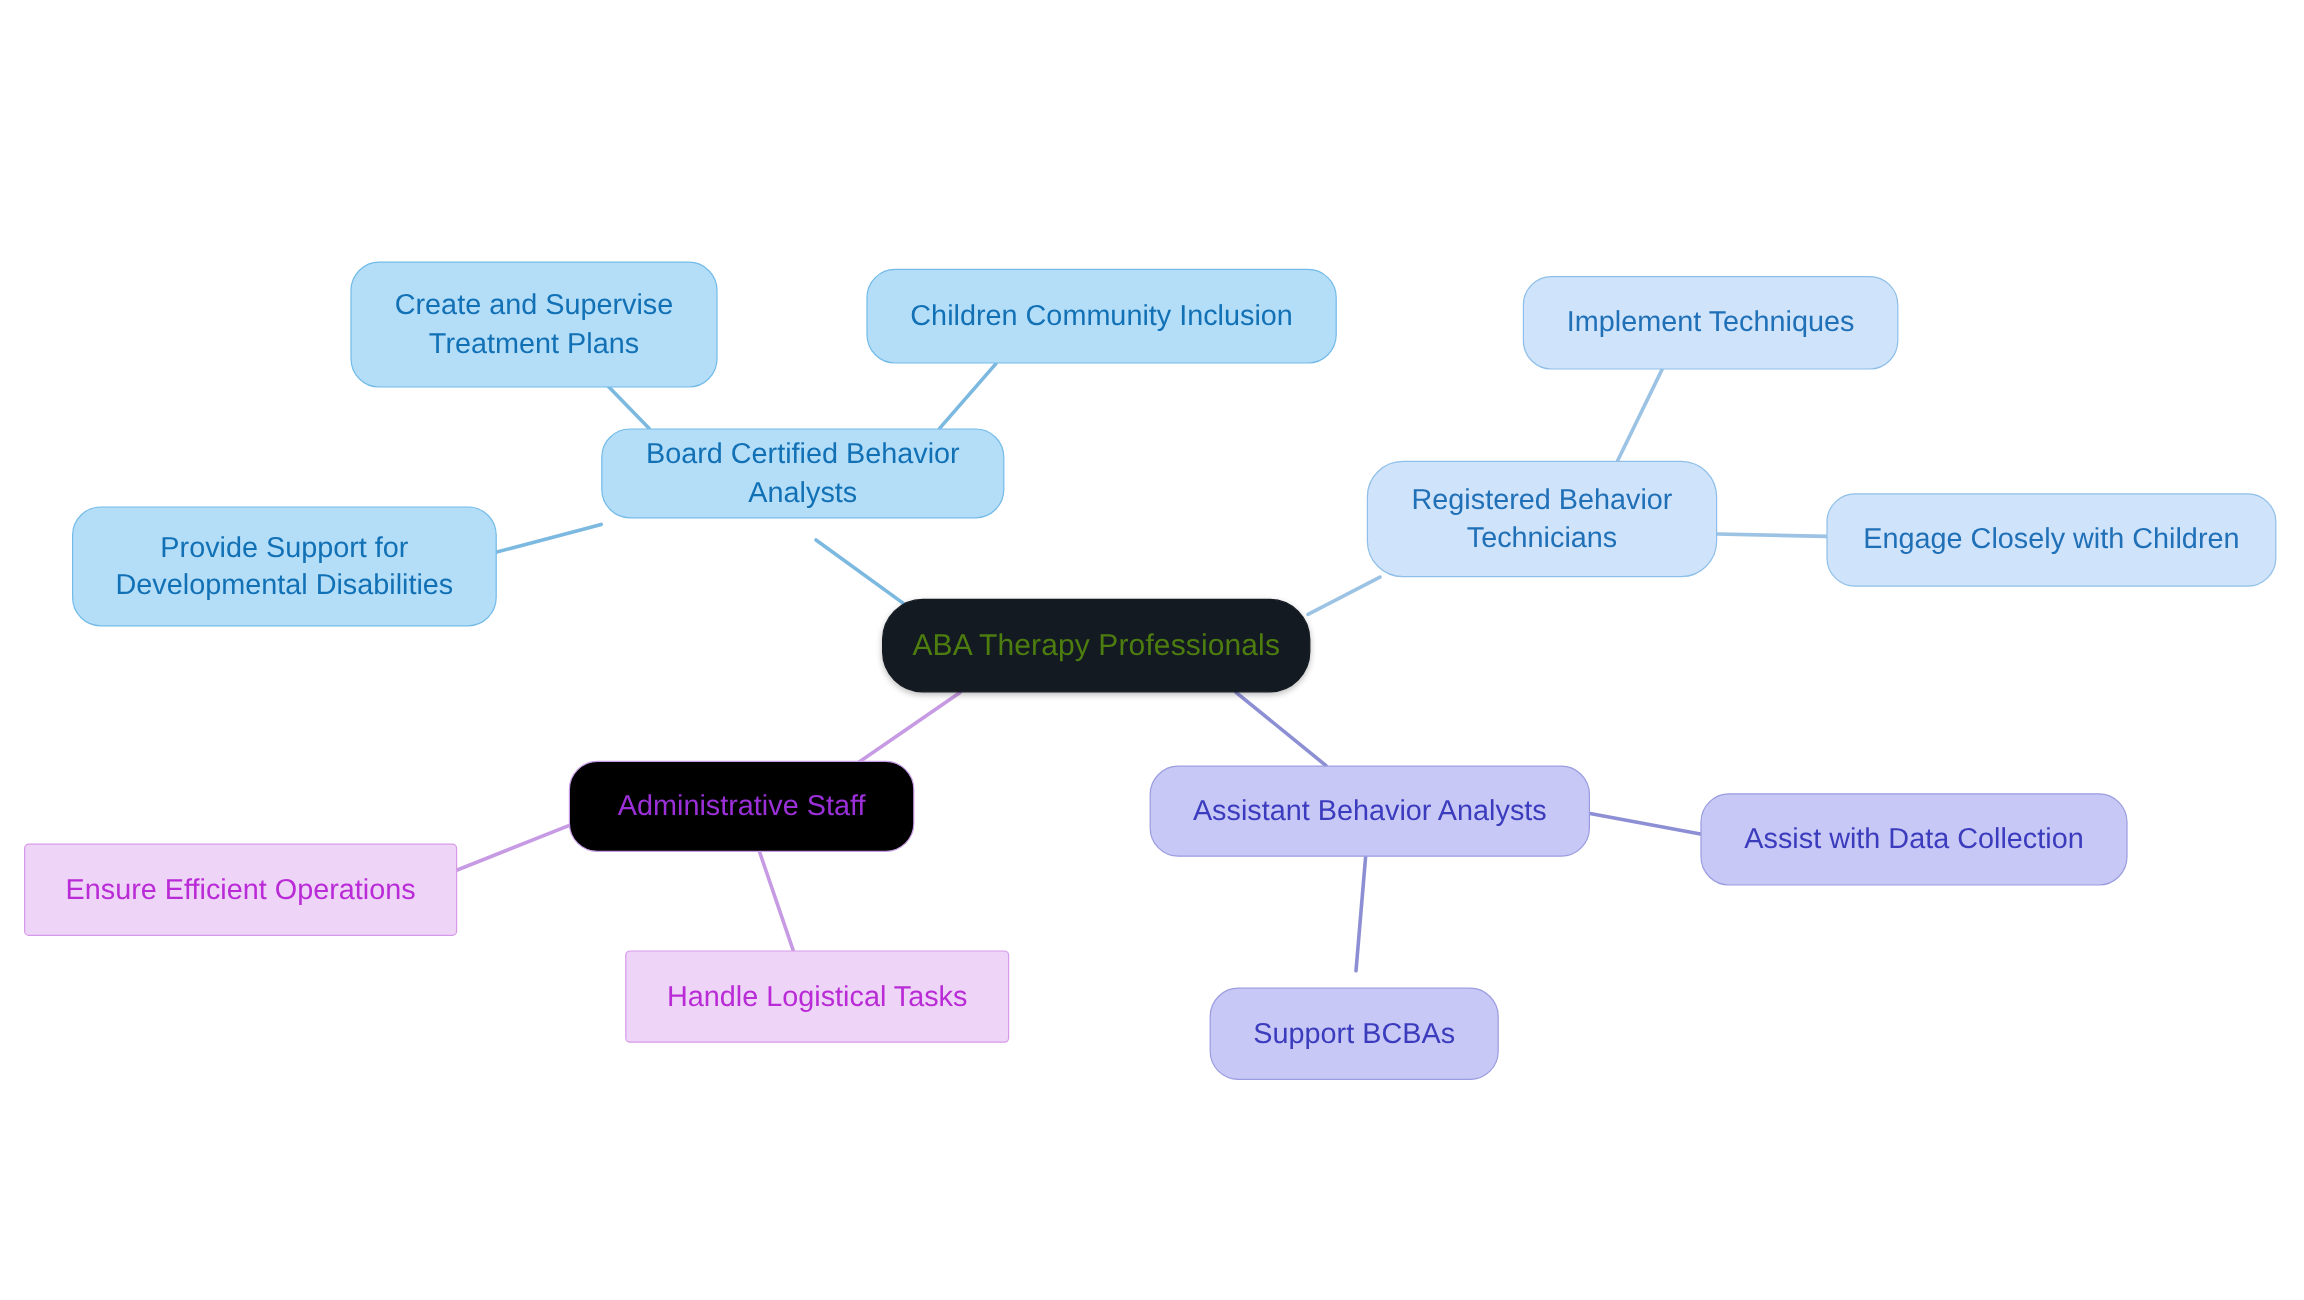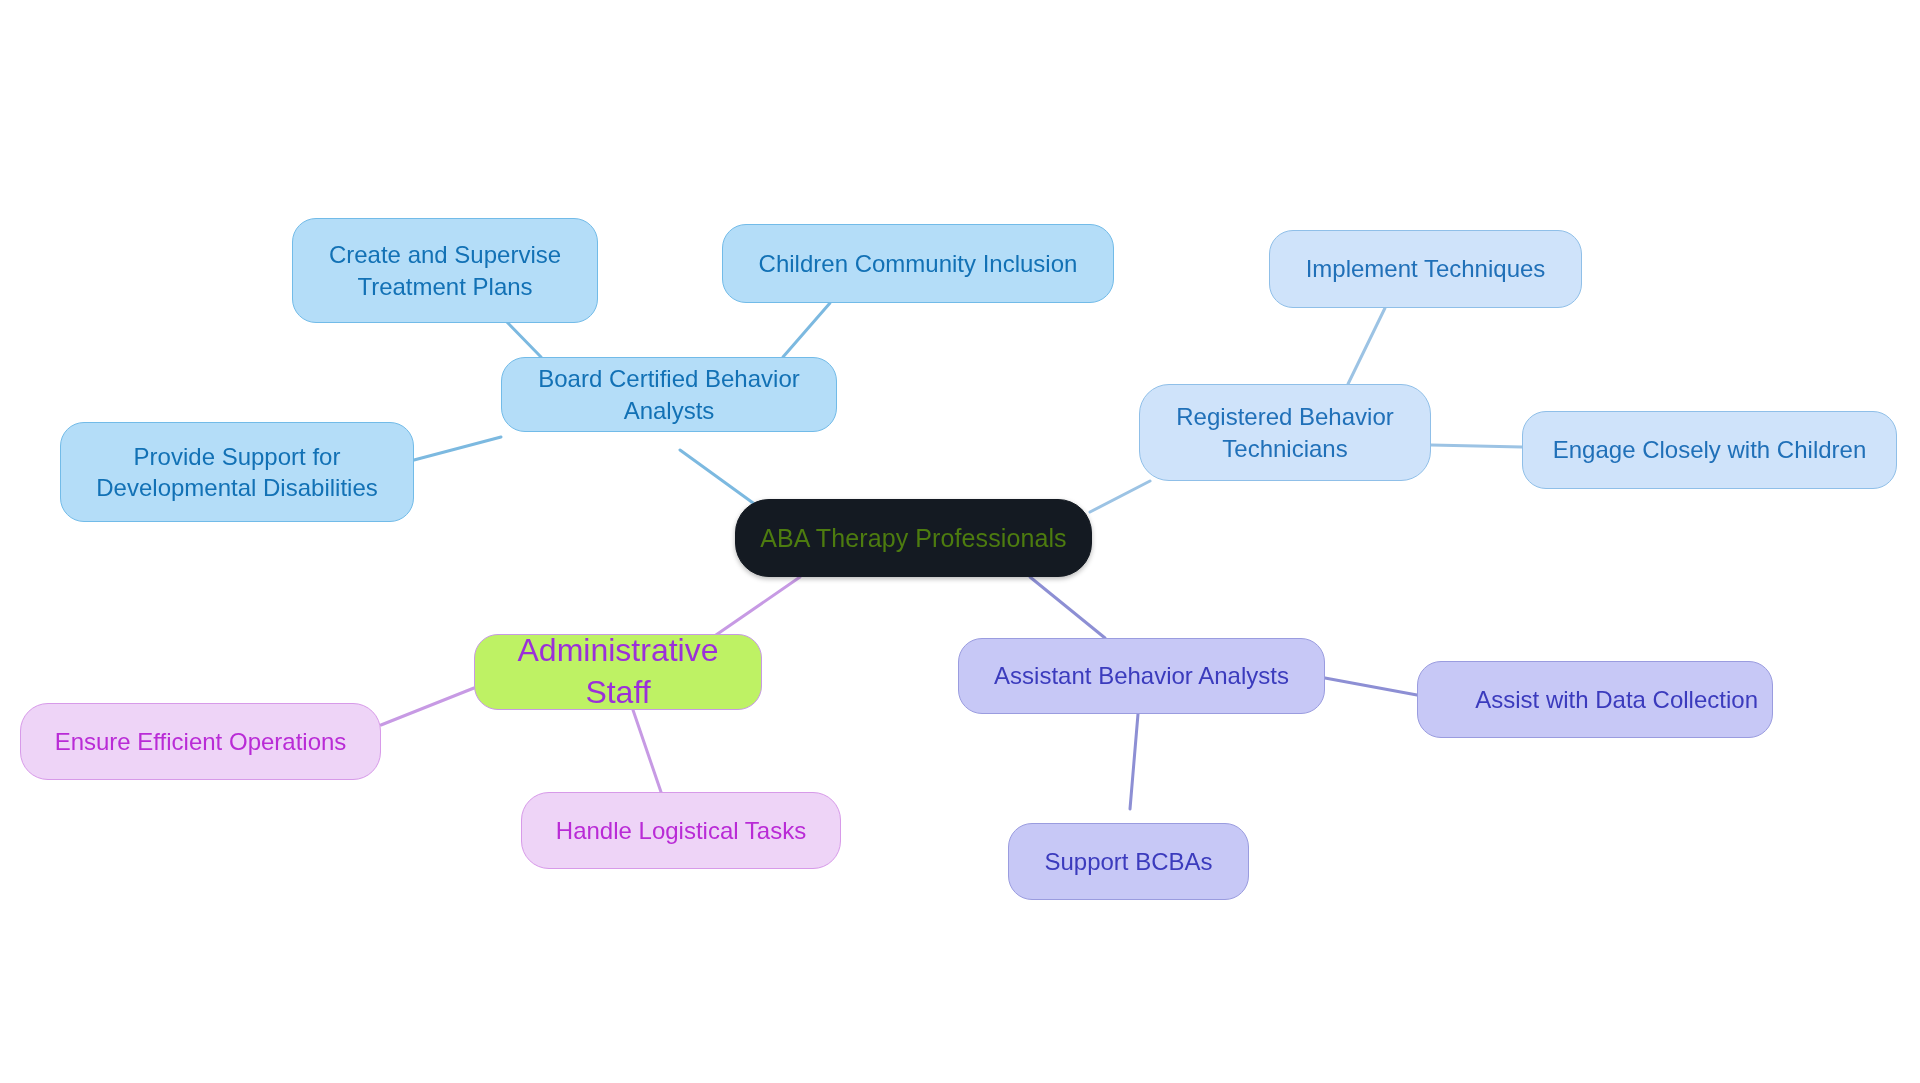--- a/index.html
+++ b/index.html
@@ -63,31 +63,31 @@
     font-size: 24px;
   }
   .node-indigo {
     background: #c7c8f6;
     border-color: #9a9cdf;
     color: #3b3bbd;
     border-radius: 24px;
     font-size: 24px;
   }
   .node-violet {
-    background: #bef264;
+    background: #000000;
     border-color: #c79ae4;
     color: #9b30d9;
     border-radius: 24px;
-    font-size: 32px;
+    font-size: 24px;
   }
   .node-magenta {
     background: #eed4f7;
     border-color: #d79ae9;
     color: #b92bd6;
-    border-radius: 28px;
+    border-radius: 4px;
     font-size: 24px;
   }
 </style>
 </head>
 <body>
 
 <div id="canvas">
   <svg id="edge-layer" viewBox="0 0 1920 1083" xmlns="http://www.w3.org/2000/svg">
       <line x1="760" y1="508" x2="680" y2="450" stroke="#7cb9e0" stroke-width="3" stroke-linecap="round"></line>
       <line x1="1090" y1="512" x2="1150" y2="481" stroke="#9cc3e4" stroke-width="3" stroke-linecap="round"></line>
@@ -110,19 +110,19 @@
       <div class="node node-blue" style="left: 292px; top: 181px; width: 306px; height: 105px; margin-top: 37px;"><span>Create and Supervise
 Treatment Plans</span></div>
       <div class="node node-blue" style="left: 722px; top: 224px; width: 392px; height: 79px;"><span>Children Community Inclusion</span></div>
       <div class="node node-blue" style="left: 60px; top: 422px; width: 354px; height: 100px;"><span>Provide Support for
 Developmental Disabilities</span></div>
       <div class="node node-blue-pale" style="left: 1139px; top: 384px; width: 292px; height: 97px; border-radius: 30px;"><span>Registered Behavior
 Technicians</span></div>
       <div class="node node-blue-pale" style="left: 1269px; top: 230px; width: 313px; height: 78px;"><span>Implement Techniques</span></div>
       <div class="node node-blue-pale" style="left: 1522px; top: 411px; width: 375px; height: 78px;"><span>Engage Closely with Children</span></div>
       <div class="node node-indigo" style="left: 958px; top: 638px; width: 367px; height: 76px;"><span>Assistant Behavior Analysts</span></div>
-      <div class="node node-indigo" style="left: 1417px; top: 661px; width: 356px; height: 77px; justify-content: flex-end;"><span>Assist with Data Collection</span></div>
+      <div class="node node-indigo" style="left: 1417px; top: 661px; width: 356px; height: 77px;"><span>Assist with Data Collection</span></div>
       <div class="node node-indigo" style="left: 1008px; top: 809px; width: 241px; height: 77px; margin-top: 14px;"><span>Support BCBAs</span></div>
       <div class="node node-violet" style="left: 474px; top: 634px; width: 288px; height: 76px;"><span>Administrative Staff</span></div>
       <div class="node node-magenta" style="left: 20px; top: 703px; width: 361px; height: 77px;"><span>Ensure Efficient Operations</span></div>
       <div class="node node-magenta" style="left: 521px; top: 792px; width: 320px; height: 77px;"><span>Handle Logistical Tasks</span></div>
     </div>
 </div>
 
 </body></html>

